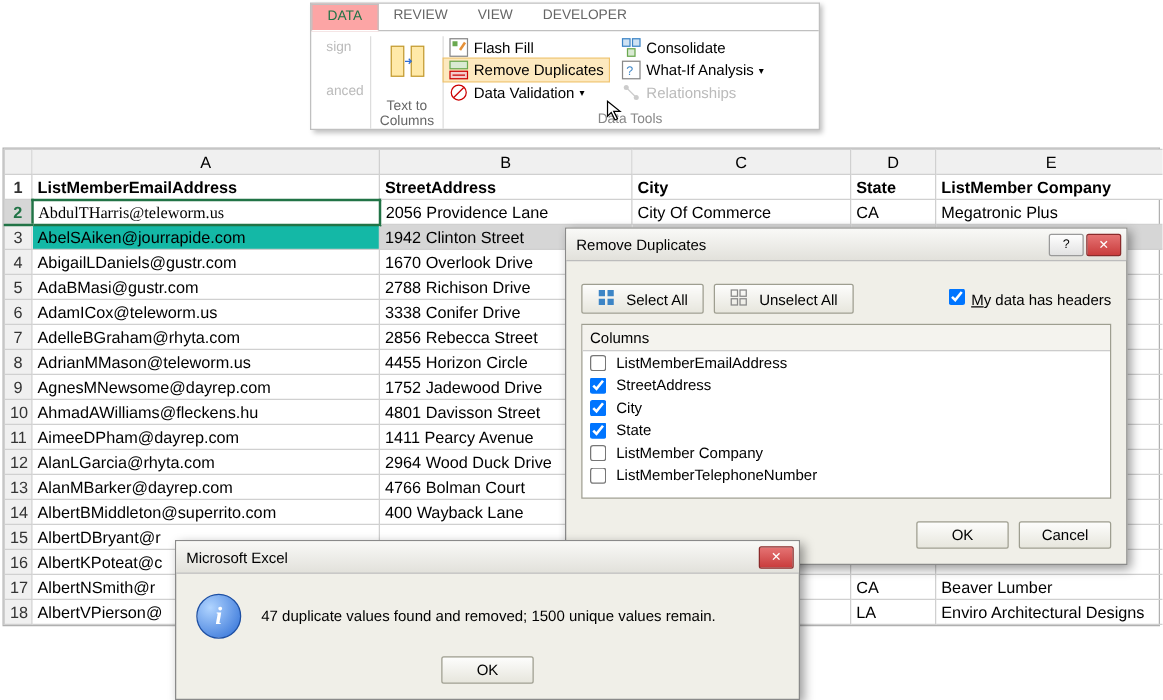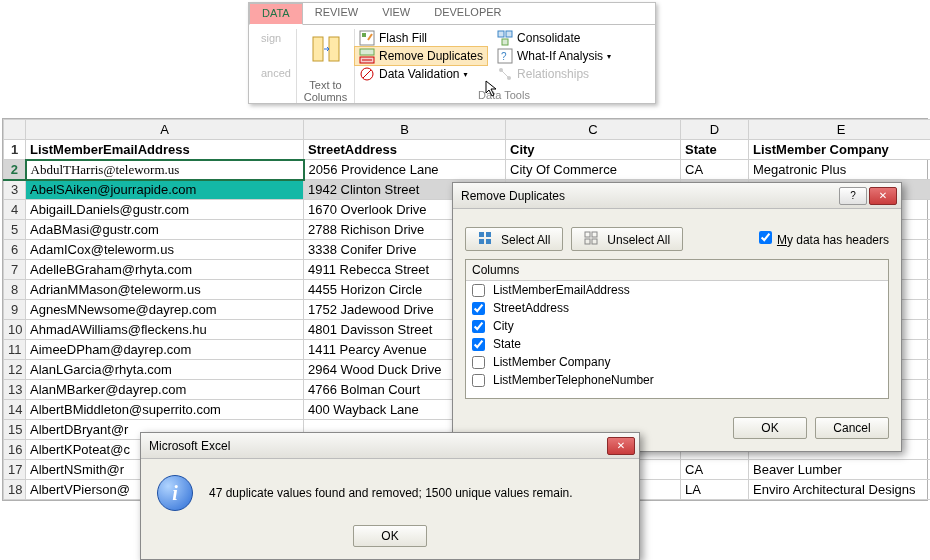--- a/index.html
+++ b/index.html
@@ -303,21 +303,21 @@
           <td class="rowhdr">6</td>
           <td>AdamICox@teleworm.us</td>
           <td>3338 Conifer Drive</td>
           <td></td>
           <td></td>
           <td>nent</td>
         </tr>
         <tr>
           <td class="rowhdr">7</td>
           <td>AdelleBGraham@rhyta.com</td>
-          <td>4911 Rebecca Street</td>
+          <td>2856 Rebecca Street</td>
           <td></td>
           <td></td>
           <td>hild</td>
         </tr>
         <tr>
           <td class="rowhdr">8</td>
           <td>AdrianMMason@teleworm.us</td>
           <td>4455 Horizon Circle</td>
           <td></td>
           <td></td>

